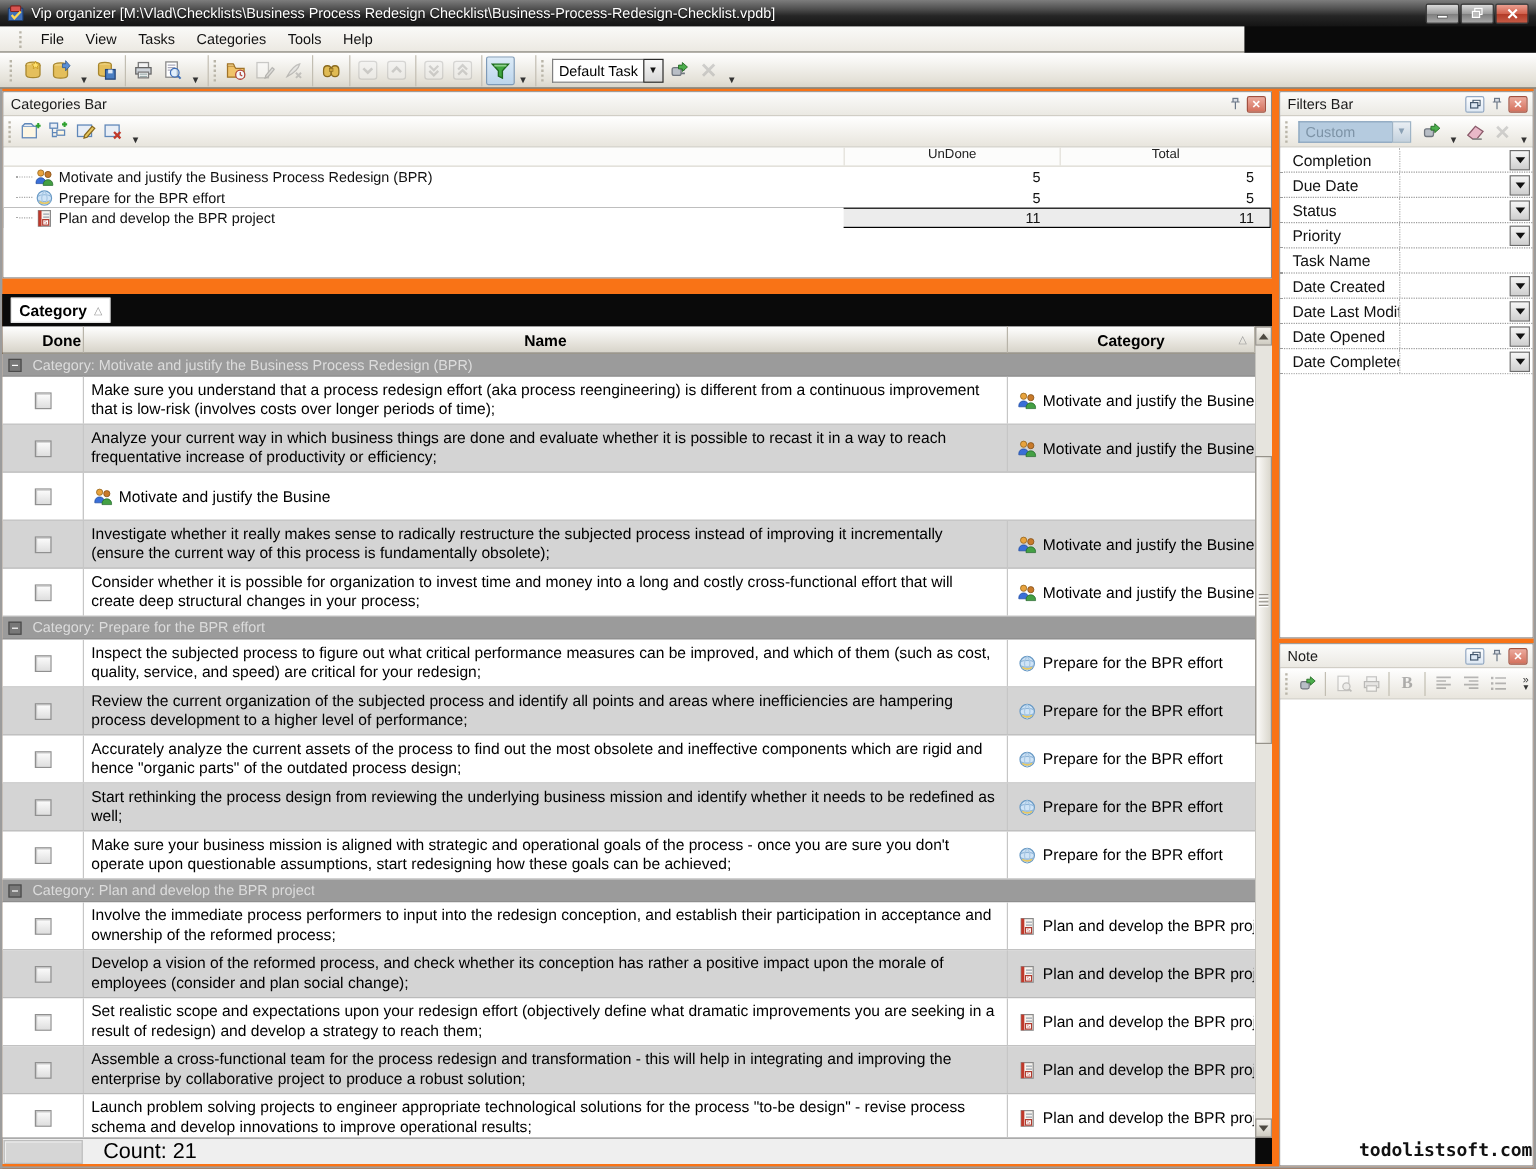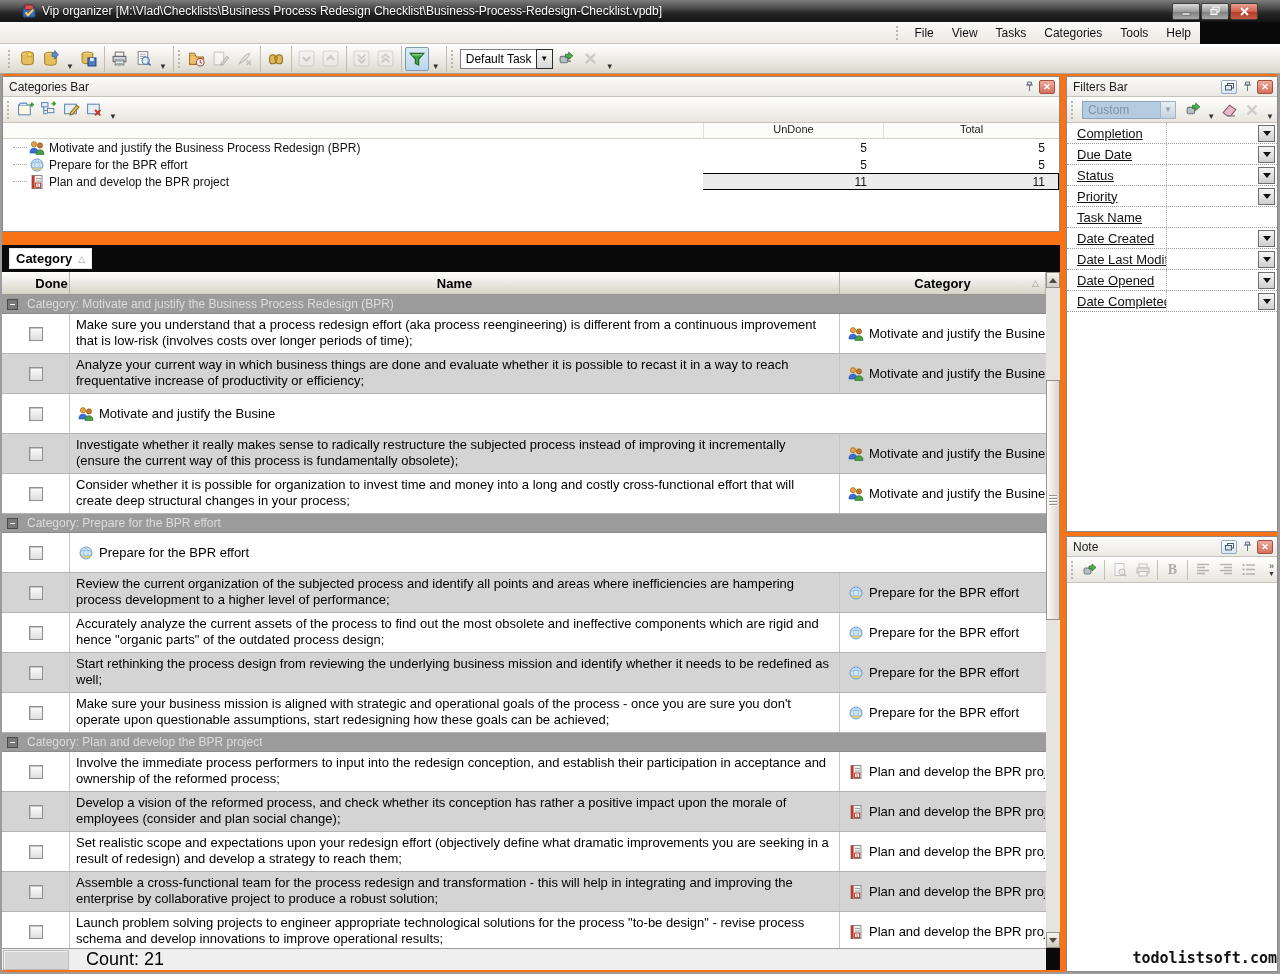--- a/index.html
+++ b/index.html
@@ -2,33 +2,33 @@
 <html><head>
 <meta charset="utf-8">
 <style>
   * { box-sizing: border-box; margin: 0; padding: 0; }
   html,body { width:1280px; height:974px; overflow:hidden; }
   body { font-family:"Liberation Sans", sans-serif; background:#0a0a0a; position:relative; }
 
   
   .titlebar { position:absolute; left:0; top:0; width:1280px; height:22px;
     background:linear-gradient(#7d7d7d 0%, #4e4e4e 35%, #262626 60%, #141414 100%);
-    display:flex; align-items:center; color:#fff; font-size:12px; padding:0 20px; }
+    display:flex; align-items:center; color:#fff; font-size:12px; padding:0 4px; }
   .titlebar .app-icon { width:15px; height:15px; margin:0 5px 0 2px; flex:none; }
   .titlebar .title-text { flex:1; white-space:nowrap; overflow:hidden; text-shadow:0 1px 1px #000; }
   .winbtns { display:flex; gap:1px; margin-right:2px; }
   .winbtn { width:28px; height:17px; border:1px solid #3c3c3c; border-radius:2px;
     background:linear-gradient(#dcdcdc,#9b9b9b 50%,#7e7e7e 52%,#a8a8a8); display:flex; align-items:center; justify-content:center; }
   .winbtn.close { background:linear-gradient(#eba092,#d1604b 50%,#b23b27 52%,#c65b46); }
   .winbtn svg { display:block; }
 
   
-  .menubar { position:absolute; left:0; top:22px; width:1200px; height:22px;
+  .menubar { position:absolute; left:0; top:22px; width:1037px; height:22px;
     background:linear-gradient(#fafaf8,#ece9e2); border-bottom:1px solid #c9c5ba;
-    display:flex; align-items:center; font-size:12px; color:#111; padding-left:16px;justify-content:flex-end; }
+    display:flex; align-items:center; font-size:12px; color:#111; padding-left:16px; }
   .menubar .grip { width:3px; height:14px; border-left:2px dotted #b9b5a8; margin-right:6px; }
   .menu-item { padding:3px 9px; cursor:default; }
 
   
   .toolbar { position:absolute; left:0; top:44px; width:1280px; height:30px;
     background:linear-gradient(#ffffff,#e4e1d8 80%,#d9d5ca); border-bottom:1px solid #a9a599;
     display:flex; align-items:center; padding-left:4px; }
   .tgroup { display:flex; align-items:center; height:26px; padding:0 3px; }
   .tgroup + .tgroup { border-left:1px solid #c2beb2; }
   .tgrip { width:4px; height:18px; border-left:2px dotted #b9b5a8; margin:0 3px 0 1px; }
@@ -126,21 +126,21 @@
 
   
   .filters-panel { left:1064px; top:2px; width:212px; height:456px; display:flex; flex-direction:column; }
   .fcombo { display:flex; align-items:center; margin-left:4px; }
   .fcombo .fcombo-field { width:78px; height:18px; background:#b5cbdf; border:1px solid #8aa4bc; border-right:none;
      color:#7d93a6; font-size:12px; padding:1px 0 0 5px; }
   .fcombo .fcombo-drop { width:16px; height:18px; border:1px solid #9fb4c6; background:linear-gradient(#e9eef3,#c4d2de);
      display:flex; align-items:center; justify-content:center; font-size:8px; color:#8aa0b4; }
   .filter-rows { background:#fff; }
   .frow { height:21px; display:flex; align-items:center; border-bottom:1px dotted #9a9a9a; }
-  .flabel { width:99px; font-size:13px; color:#111; padding-left:10px; white-space:nowrap; overflow:hidden; flex:none;text-decoration:underline; }
+  .flabel { width:99px; font-size:13px; color:#111; padding-left:10px; white-space:nowrap; overflow:hidden; flex:none; }
   .fvalue { flex:1; height:100%; border-left:1px dotted #b0b0b0; }
   .fbtn { width:17px; height:17px; margin-right:2px; flex:none; border:1px solid #6e6e6e;
      background:linear-gradient(#f6f6f6,#cfcfcf); display:flex; align-items:center; justify-content:center; }
   .fbtn b { width:0; height:0; border-left:4px solid transparent; border-right:4px solid transparent; border-top:5px solid #111; }
   .filters-fill { flex:1; background:#fff; }
 
   
   .note-panel { left:1064px; top:462px; width:212px; height:436px; display:flex; flex-direction:column; }
   .note-body { flex:1; background:#fff; position:relative; }
   .watermark { position:absolute; right:0; bottom:4px; font-family:"DejaVu Sans Mono", monospace;
@@ -517,20 +517,21 @@
         <div class="group-row">
     <span class="minus-box">
             <i></i>
           </span>
     <span class="group-label">Category: Prepare for the BPR effort</span>
   </div>
         <div class="task-row">
     <div class="cell-done">
       <span class="checkbox"></span>
     </div>
+    <div class="cell-name"><span class="task-text">Inspect the subjected process to figure out what critical performance measures can be improved, and which of them (such as cost, quality, service, and speed) are critical for your redesign;</span></div>
     <div class="cell-cat">
       <svg class="cicon icon-globe" viewBox="0 0 16 16" width="16" height="16">
       <circle cx="8" cy="8" r="6" fill="#cfe4f7" stroke="#6899c4"></circle>
       <path d="M2.5 6.5c2-1.6 9-1.6 11 0M2.5 9.8c2 1.6 9 1.6 11 0" fill="none" stroke="#8fb5d8" stroke-width="1"></path>
       <path d="M8 2a9 9 0 0 0 0 12M8 2a9 9 0 0 1 0 12" fill="none" stroke="#a9c8e4" stroke-width="1"></path>
       <path d="M4 11c1.5 1.8 6.5 1.8 8 0" fill="none" stroke="#e8c860" stroke-width="1.4"></path>
     </svg>
       <span class="cat-label">Prepare for the BPR effort</span>
     </div>
   </div>

